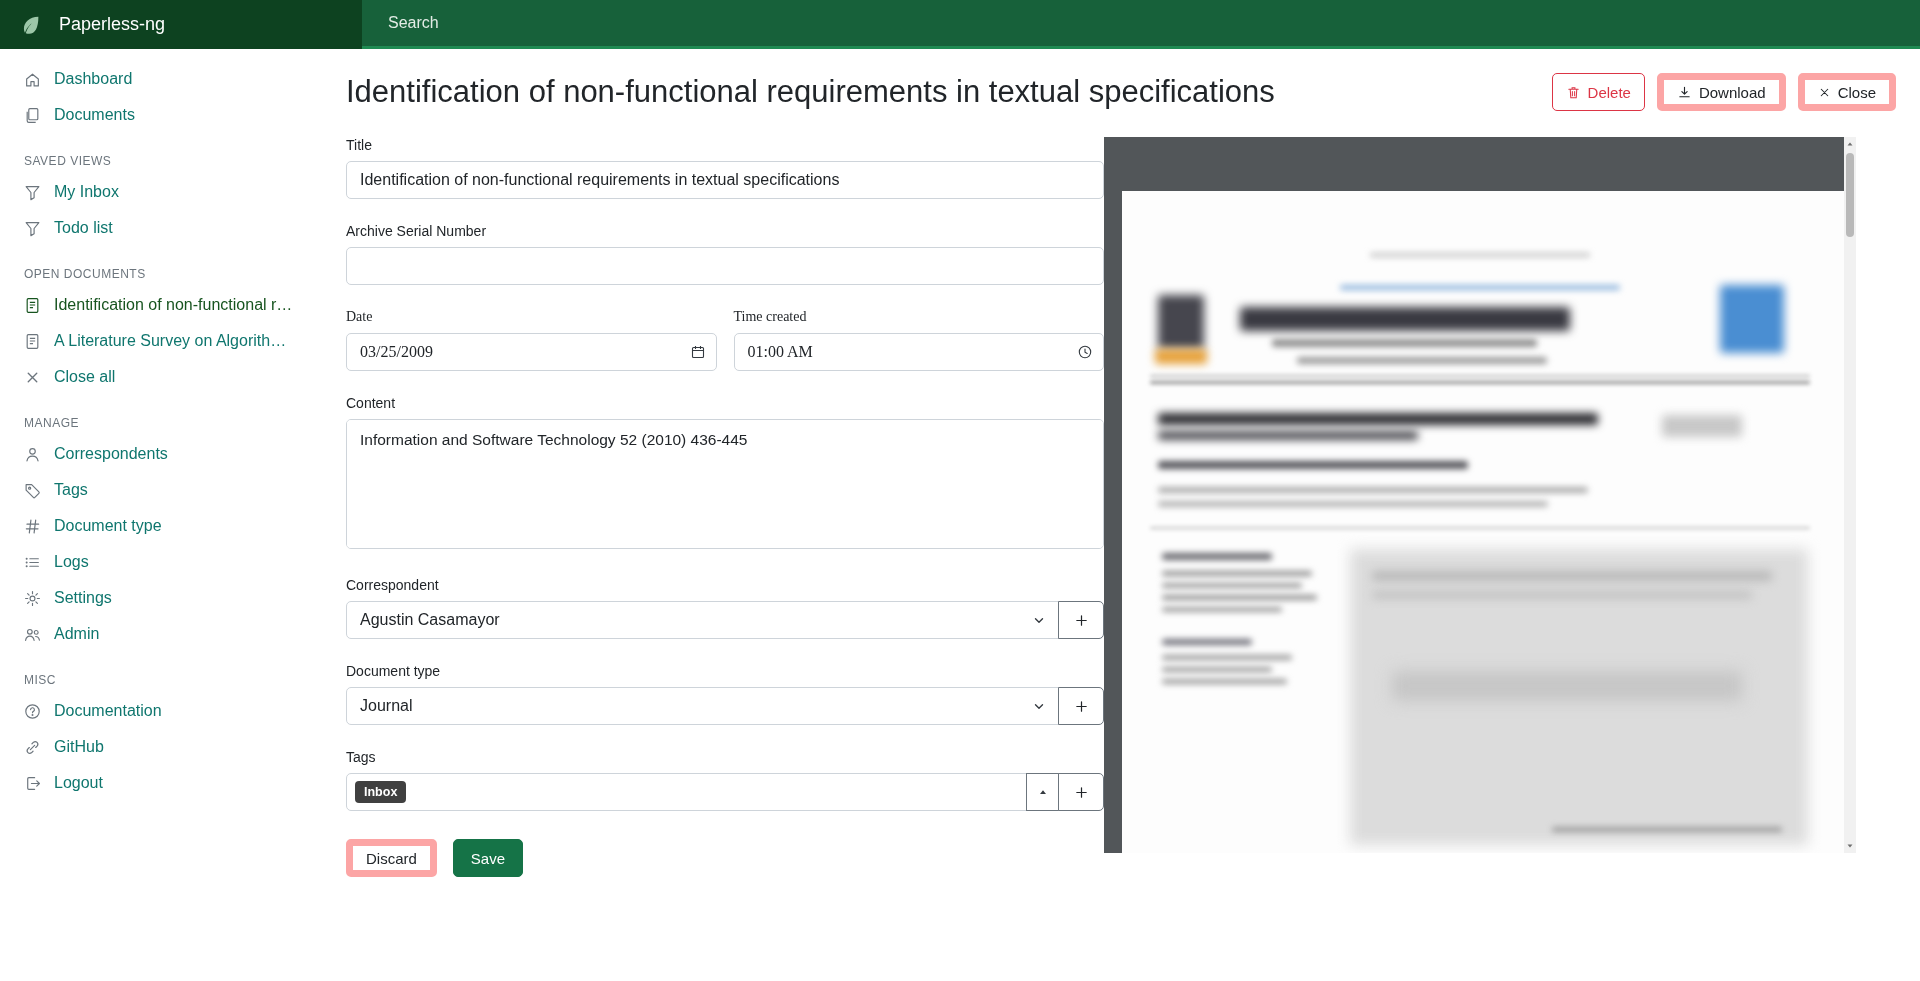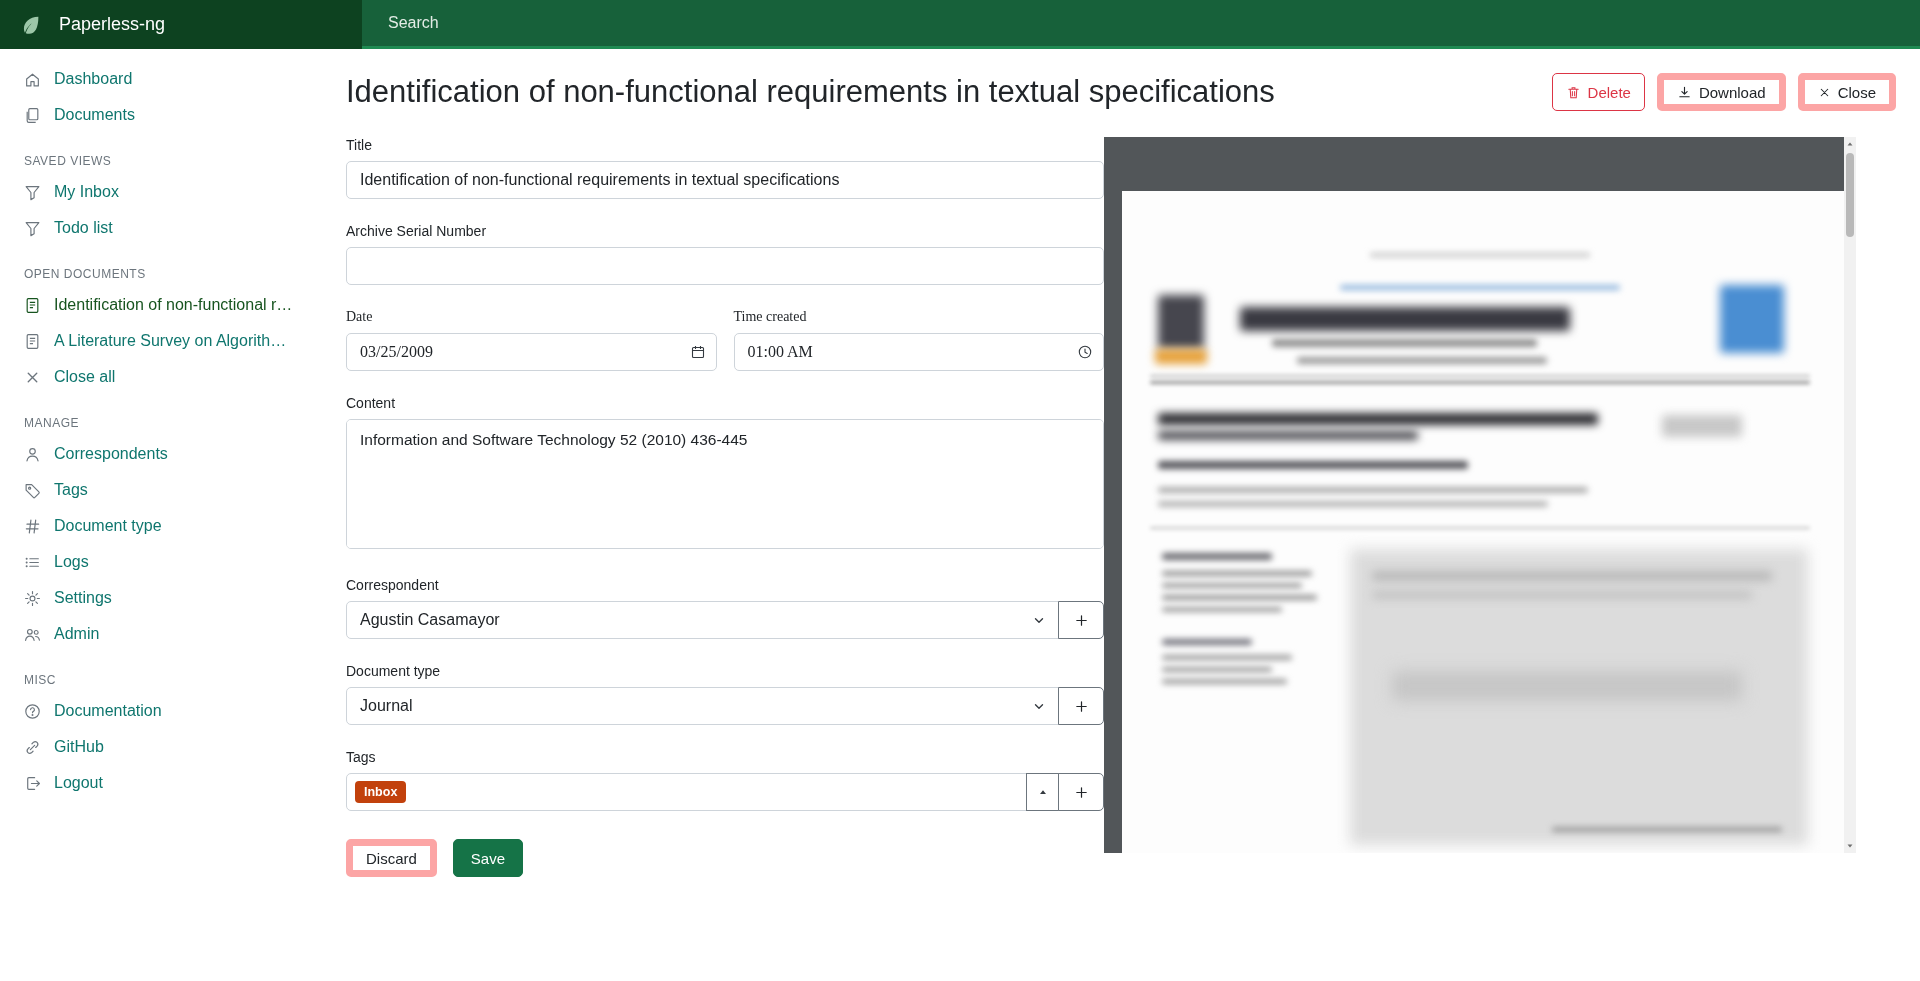--- a/index.html
+++ b/index.html
@@ -62,21 +62,21 @@
     background:#fff; display:flex; align-items:center; justify-content:space-between;
     padding:0 12px 0 13px; font-size:16px; cursor:pointer; }
   .select-caret { display:flex; color:#343a40; }
   .btn-addon { width:46px; height:38px; border:1px solid #6c757d; background:#fff; color:#212529;
     display:flex; align-items:center; justify-content:center; cursor:pointer; margin-left:-1px;
     border-radius:0; padding:0; }
   .btn-addon.last { border-radius:0 5px 5px 0; }
   .btn-addon.narrow { width:33px; }
   .tags-box { flex:1; height:38px; border:1px solid #ced4da; border-radius:5px 0 0 5px;
     background:#fff; display:flex; align-items:center; gap:6px; padding:0 8px; cursor:text; }
-  .tag-badge { background:#c2410c; color:#fff; font-size:12.5px; font-weight:700;
+  .tag-badge { background:#404040; color:#fff; font-size:12.5px; font-weight:700;
     padding:5px 9px; border-radius:4px; line-height:1; cursor:pointer; }
   .form-actions { display:flex; gap:16px; margin-top:28px; }
 
   
   .preview { position:relative; width:752px; height:716px; background:#525659; flex:none; overflow:hidden; }
   .preview-page { position:absolute; left:18px; right:12px; top:54px; bottom:0; background:#fdfdfd; }
   .bl { position:absolute; filter:blur(4px); border-radius:3px; }
   .preview-scrollbar { position:absolute; top:0; right:0; bottom:0; width:12px; background:#f1f1f1;
     display:flex; flex-direction:column; align-items:center; cursor:pointer; }
   .sb-arrow { width:100%; height:14px; display:flex; align-items:center; justify-content:center; color:#6f6f6f; flex:none; }

